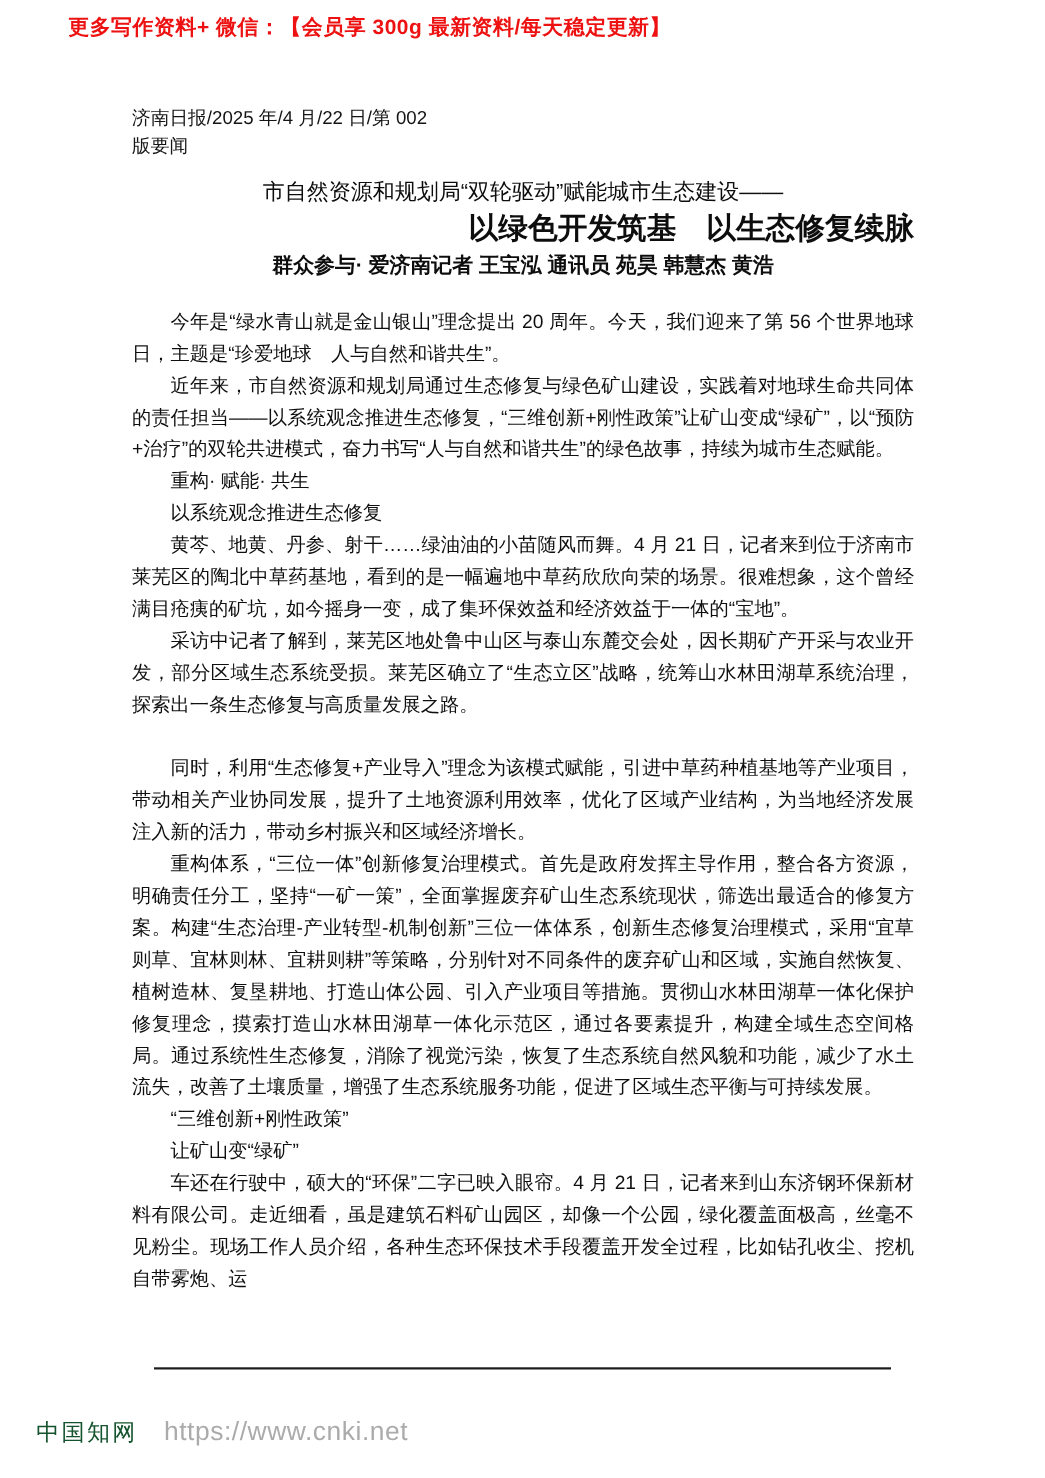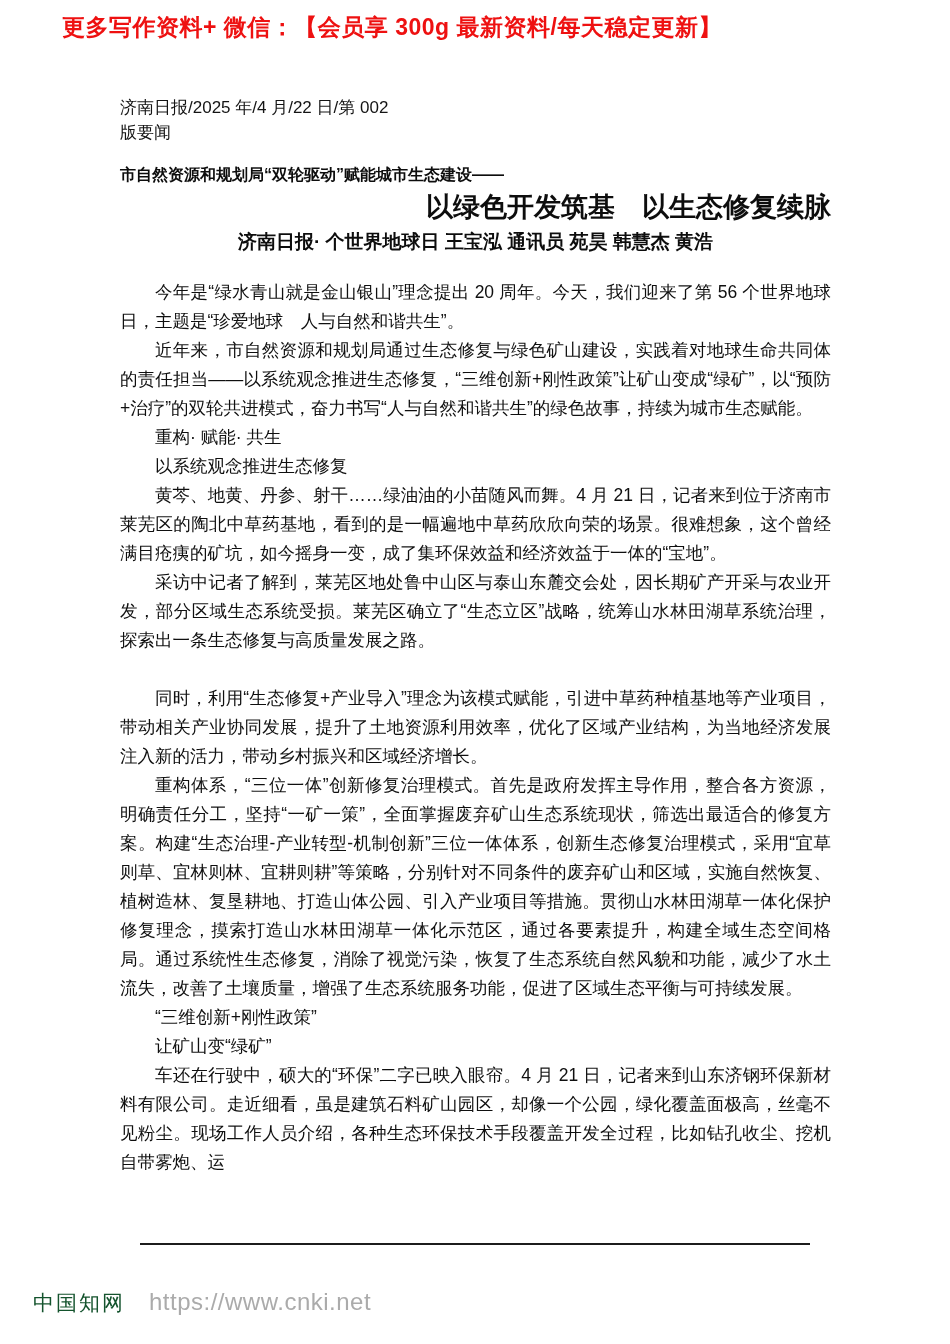--- a/index.html
+++ b/index.html
@@ -12,43 +12,44 @@
     font-family: "Liberation Sans", "DejaVu Sans", sans-serif;
     color: #111111;
     overflow: hidden;
   }
 
   
   .promo-banner {
     position: absolute;
     top: 12px;
     left: 62px;
-    font-size: 23px;
+    font-size: 19px;
     font-weight: 700;
     color: #ee1111;
     letter-spacing: 0.5px;
     white-space: nowrap;
   }
 
   
   .page {
     padding: 95px 119px 0 120px;
   }
 
   .masthead {
     font-size: 17px;
     line-height: 25px;
     color: #141414;
   }
 
   .supertitle {
     margin-top: 17px;
-    font-size: 16px;
+    text-align: center;
+    font-size: 20px;
     line-height: 26px;
-    font-weight: 700;
+    font-weight: 400;
     color: #0d0d0d;
   }
   .main-title {
     margin-top: 3px;
     text-align: right;
     font-size: 27px;
     line-height: 33px;
     font-weight: 700;
     color: #0d0d0d;
   }
@@ -108,21 +109,21 @@
 
   <div class="masthead">
     <div>济南日报/2025 年/4 月/22 日/第 002</div>
     <div>版要闻</div>
   </div>
 
   <div class="supertitle">市自然资源和规划局“双轮驱动”赋能城市生态建设——</div>
 
   <div class="main-title">以绿色开发筑基　以生态修复续脉</div>
 
-  <div class="byline">济南日报· 个世界地球日 王宝泓 通讯员 苑昊 韩慧杰 黄浩</div>
+  <div class="byline">群众参与· 爱济南记者 王宝泓 通讯员 苑昊 韩慧杰 黄浩</div>
 
   <div class="body-copy">
       <p class="body">今年是“绿水青山就是金山银山”理念提出 20 周年。今天，我们迎来了第 56 个世界地球日，主题是“珍爱地球　人与自然和谐共生”。</p>
       <p class="body">近年来，市自然资源和规划局通过生态修复与绿色矿山建设，实践着对地球生命共同体的责任担当——以系统观念推进生态修复，“三维创新+刚性政策”让矿山变成“绿矿”，以“预防+治疗”的双轮共进模式，奋力书写“人与自然和谐共生”的绿色故事，持续为城市生态赋能。</p>
       <p class="subhead">重构· 赋能· 共生</p>
       <p class="subhead">以系统观念推进生态修复</p>
       <p class="body">黄芩、地黄、丹参、射干……绿油油的小苗随风而舞。4 月 21 日，记者来到位于济南市莱芜区的陶北中草药基地，看到的是一幅遍地中草药欣欣向荣的场景。很难想象，这个曾经满目疮痍的矿坑，如今摇身一变，成了集环保效益和经济效益于一体的“宝地”。</p>
       <p class="body">采访中记者了解到，莱芜区地处鲁中山区与泰山东麓交会处，因长期矿产开采与农业开发，部分区域生态系统受损。莱芜区确立了“生态立区”战略，统筹山水林田湖草系统治理，探索出一条生态修复与高质量发展之路。</p>
       <div class="spacer"></div>
       <p class="body">同时，利用“生态修复+产业导入”理念为该模式赋能，引进中草药种植基地等产业项目，带动相关产业协同发展，提升了土地资源利用效率，优化了区域产业结构，为当地经济发展注入新的活力，带动乡村振兴和区域经济增长。</p>

